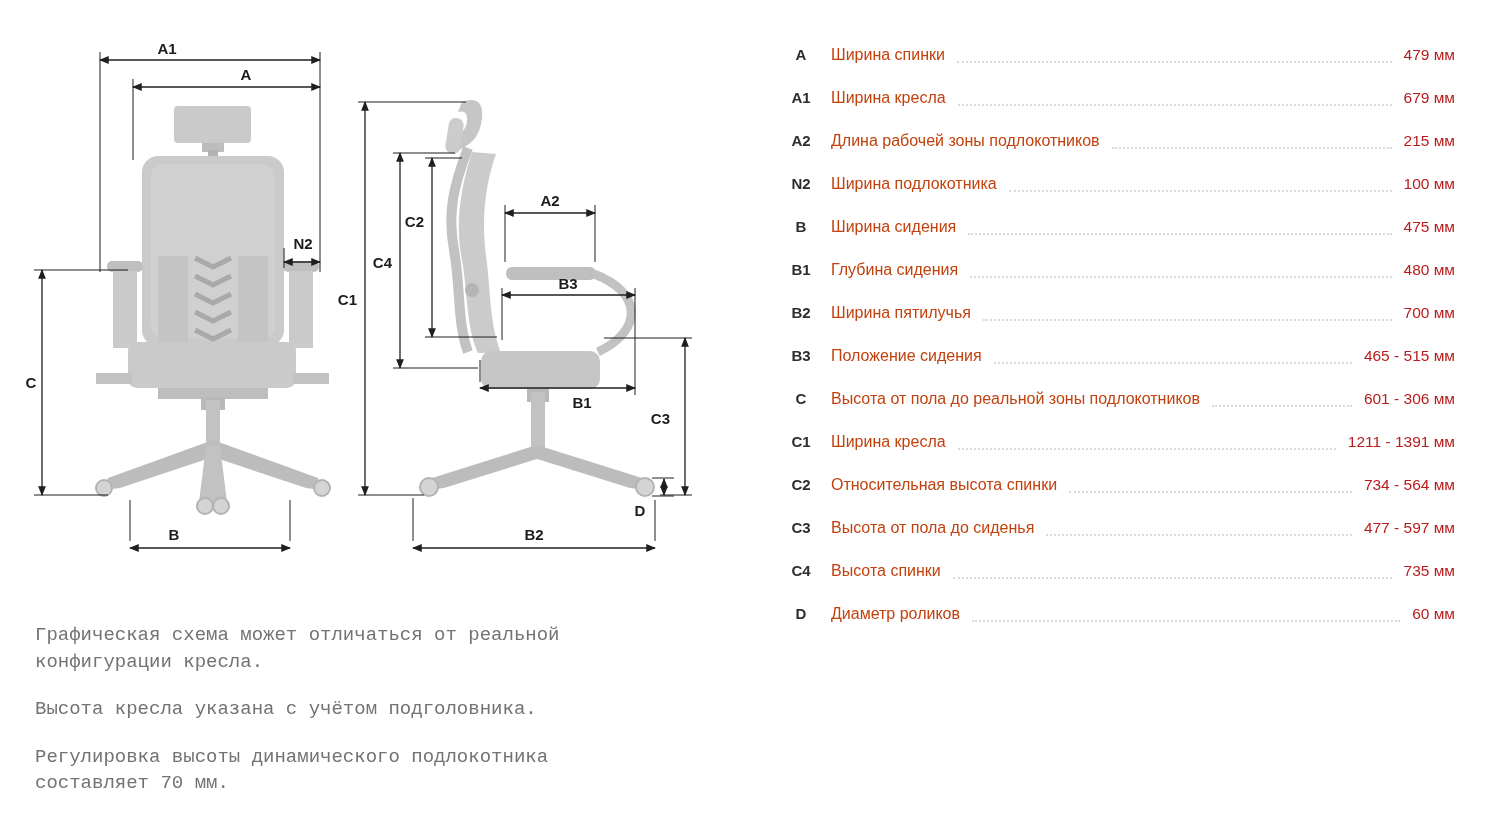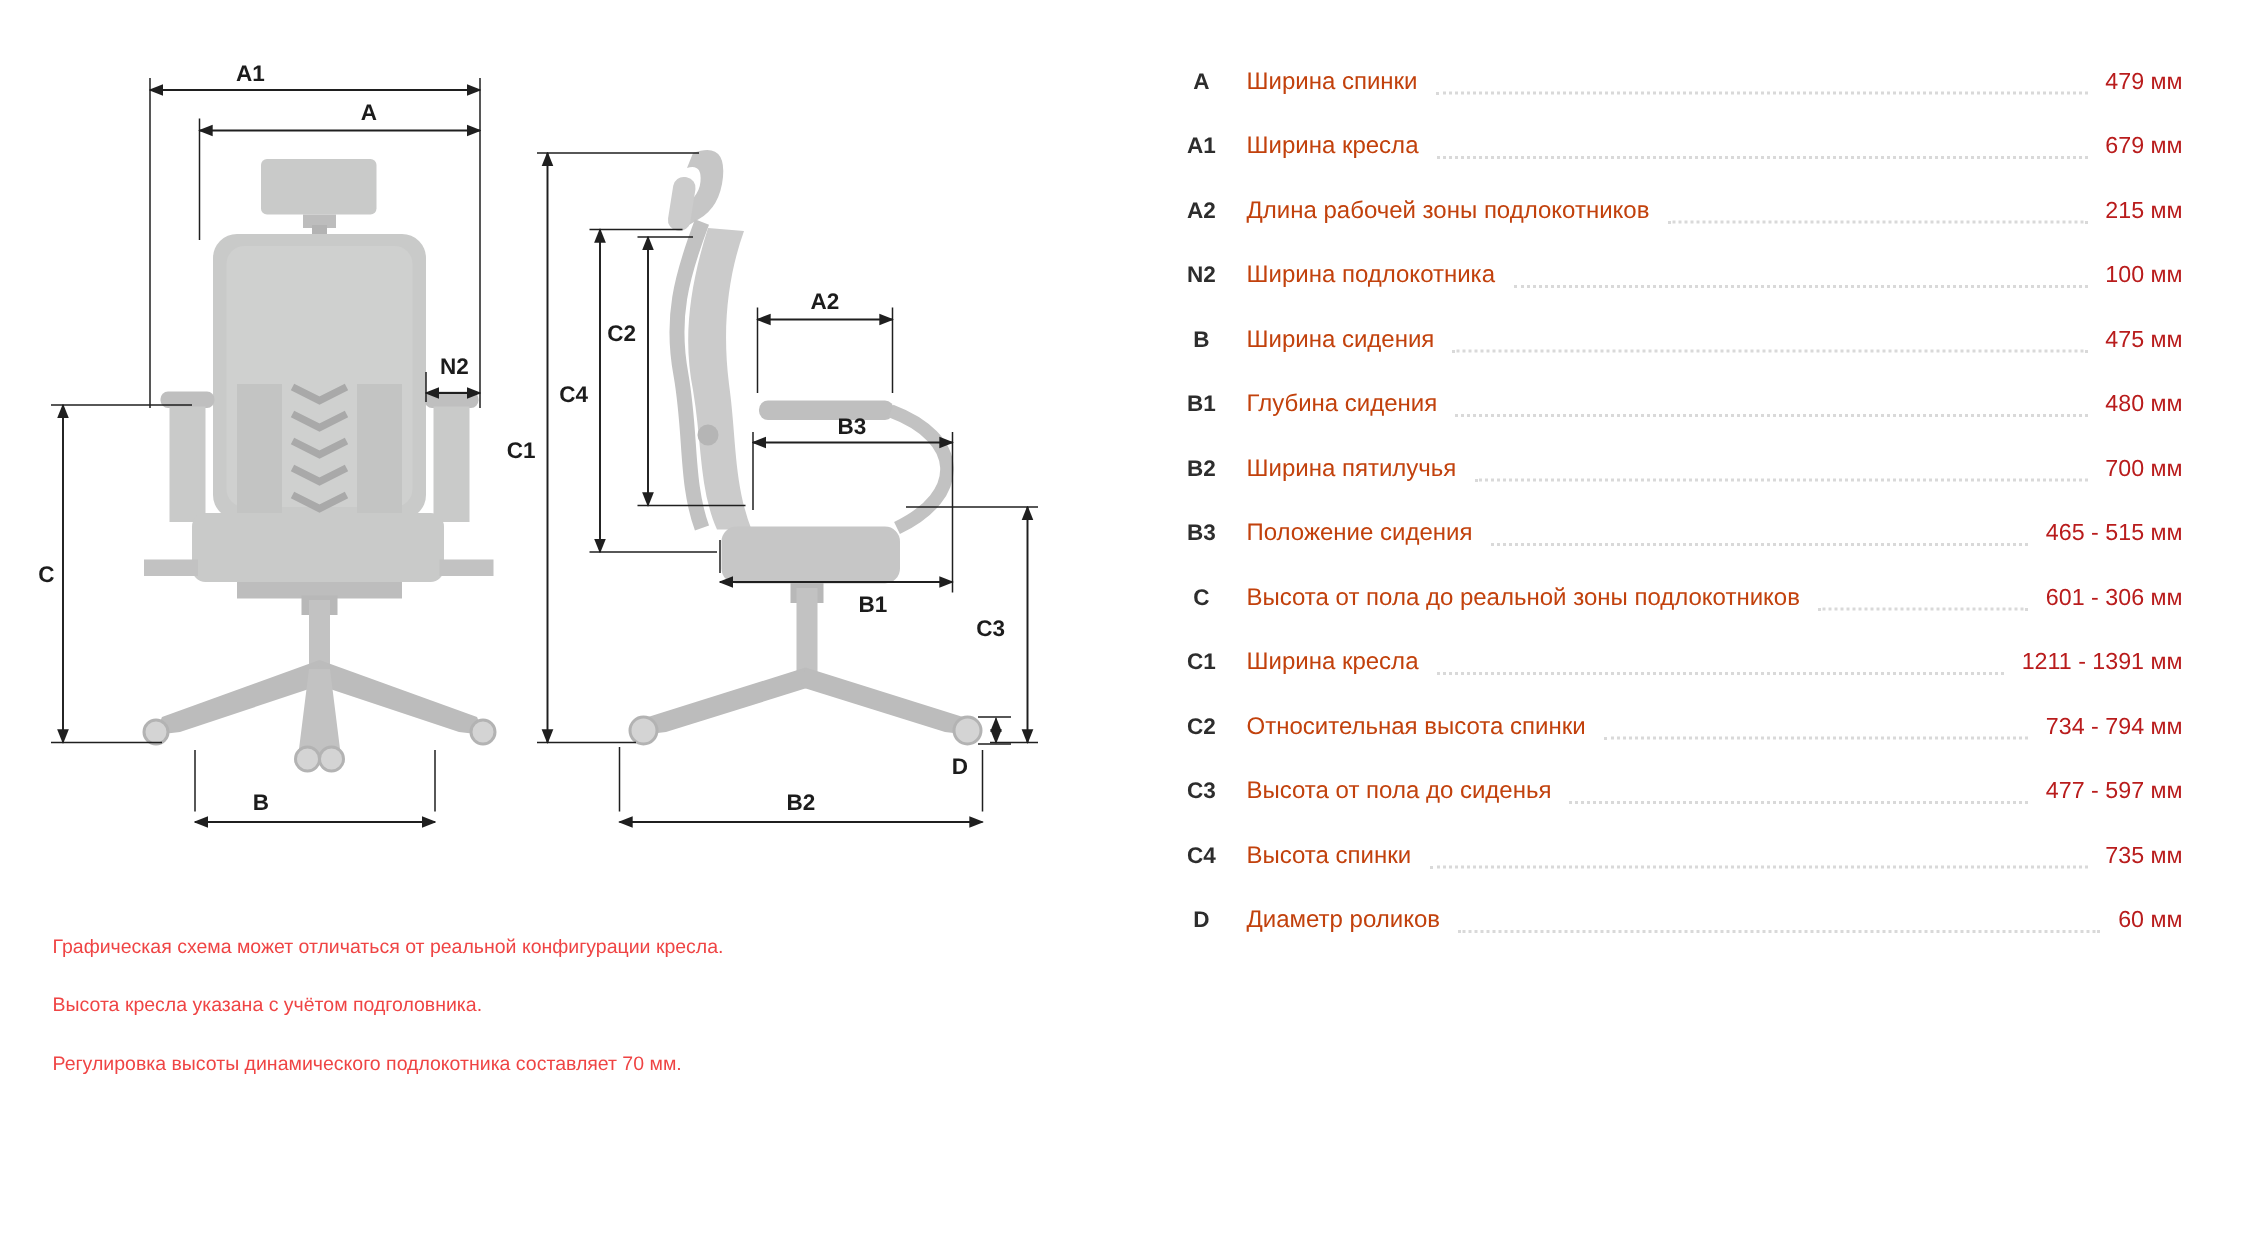--- a/index.html
+++ b/index.html
@@ -40,21 +40,21 @@
     position: relative; top: 7px; min-width: 18px;
   }
   .spec-value {
     font-size: 15.5px; color: #b91c1c; white-space: nowrap; text-align: right;
   }
 
   
   .notes { position: absolute; left: 35px; top: 622px; width: 625px; }
   .note {
     margin: 0 0 21px 0;
-    font-size: 13px; line-height: 1.4; color: #ef4444;
+    font-size: 19px; line-height: 1.4; color: #737373; font-family: Liberation Mono, monospace;
   }
 </style>
 </head>
 <body>
 
 <div class="stage">
 
   <div class="diagram-wrap">
     <svg viewBox="0 0 745 585" width="745" height="585">
       <defs>
@@ -268,21 +268,21 @@
       <span class="spec-code">C1</span>
       <span class="spec-label">Ширина кресла</span>
       <span class="spec-leader"></span>
       <span class="spec-value">1211 - 1391 мм</span>
     </div>
 
     <div class="spec-row">
       <span class="spec-code">C2</span>
       <span class="spec-label">Относительная высота спинки</span>
       <span class="spec-leader"></span>
-      <span class="spec-value">734 - 794 мм</span>
+      <span class="spec-value">734 - 564 мм</span>
     </div>
 
     <div class="spec-row">
       <span class="spec-code">C3</span>
       <span class="spec-label">Высота от пола до сиденья</span>
       <span class="spec-leader"></span>
       <span class="spec-value">477 - 597 мм</span>
     </div>
 
     <div class="spec-row">

